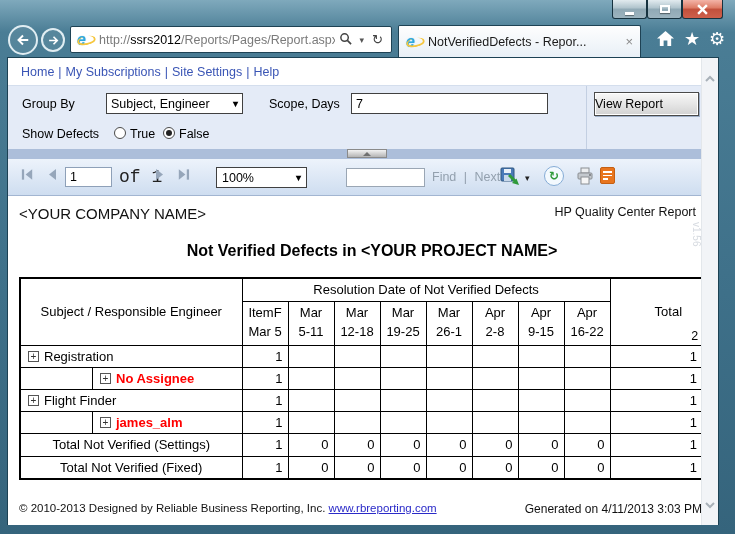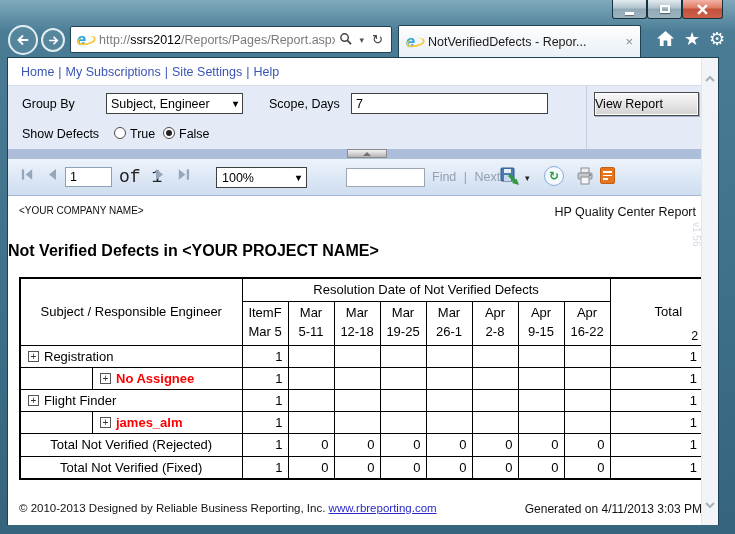--- a/index.html
+++ b/index.html
@@ -120,24 +120,24 @@
   .refreshring {
     width:20px; height:20px; border:1px solid #85ACD6; border-radius:50%; background:#F3F9FE;
     display:flex; align-items:center; justify-content:center; color:#2F9A3A; font-size:12px; font-weight:bold;
     font-family:"DejaVu Sans",sans-serif;
   }
   .feedicon { width:15px; height:17px; background:#E8751E; border-radius:2px; border:1px solid #C55F12; padding:3px 2px; display:flex; flex-direction:column; gap:2px; }
   .feedicon i { display:block; height:2px; background:#fff; }
   .expcaret { position:absolute; left:517px; top:14px; font-size:9px; color:#222; cursor:pointer; }
   
   .reportarea { position:absolute; top:138px; left:0; width:694px; height:330px; background:#fff; }
-  .company { position:absolute; left:11px; top:9px; font-size:10px; color:#111; }
+  .company { position:absolute; left:11px; top:9px; font-size:15px; color:#111; }
   .reporttype { position:absolute; right:6px; top:9px; font-size:12.5px; color:#111; }
   .watermark { position:absolute; left:683px; top:26px; font-size:10px; color:#D7DBE1; writing-mode:vertical-rl; }
-  .rtitle { position:absolute; left:0; top:46px; width:728px; text-align:left; font-size:16px; font-weight:bold; color:#000; }
+  .rtitle { position:absolute; left:0; top:46px; width:728px; text-align:center; font-size:16px; font-weight:bold; color:#000; }
   
   table.report { position:absolute; left:11px; top:81px; width:683px; border-collapse:collapse; border:2px solid #000; table-layout:fixed; }
   table.report th, table.report td { border:1px solid #000; font-weight:normal; font-size:13px; color:#000; overflow:hidden; }
   th.corner { text-align:center; vertical-align:middle; font-size:13.5px; }
   th.grouphdr { text-align:center; height:23px; font-size:13.5px; }
   th.datehdr { text-align:center; height:44px; line-height:1.45; }
   th.totalhdr { position:relative; vertical-align:middle; font-size:14.5px;padding-left:24px; }
   th.totalhdr .total-sub { position:absolute; right:4px; bottom:2px; font-size:12.5px; }
   td.subject { height:22px; }
   .subjwrap { display:flex; height:100%; align-items:stretch; }
@@ -444,21 +444,21 @@
               <td class="num"></td>
               <td class="num"></td>
               <td class="num"></td>
               <td class="num"></td>
               <td class="num"></td>
               <td class="num"></td>
               <td class="num"></td>
               <td class="num totalcol">1</td>
             </tr>
             <tr class="trow trow-total">
-              <td class="subject subject-center">Total Not Verified (Rejected)</td>
+              <td class="subject subject-center">Total Not Verified (Settings)</td>
               <td class="num">1</td>
               <td class="num">0</td>
               <td class="num">0</td>
               <td class="num">0</td>
               <td class="num">0</td>
               <td class="num">0</td>
               <td class="num">0</td>
               <td class="num">0</td>
               <td class="num totalcol">1</td>
             </tr>

